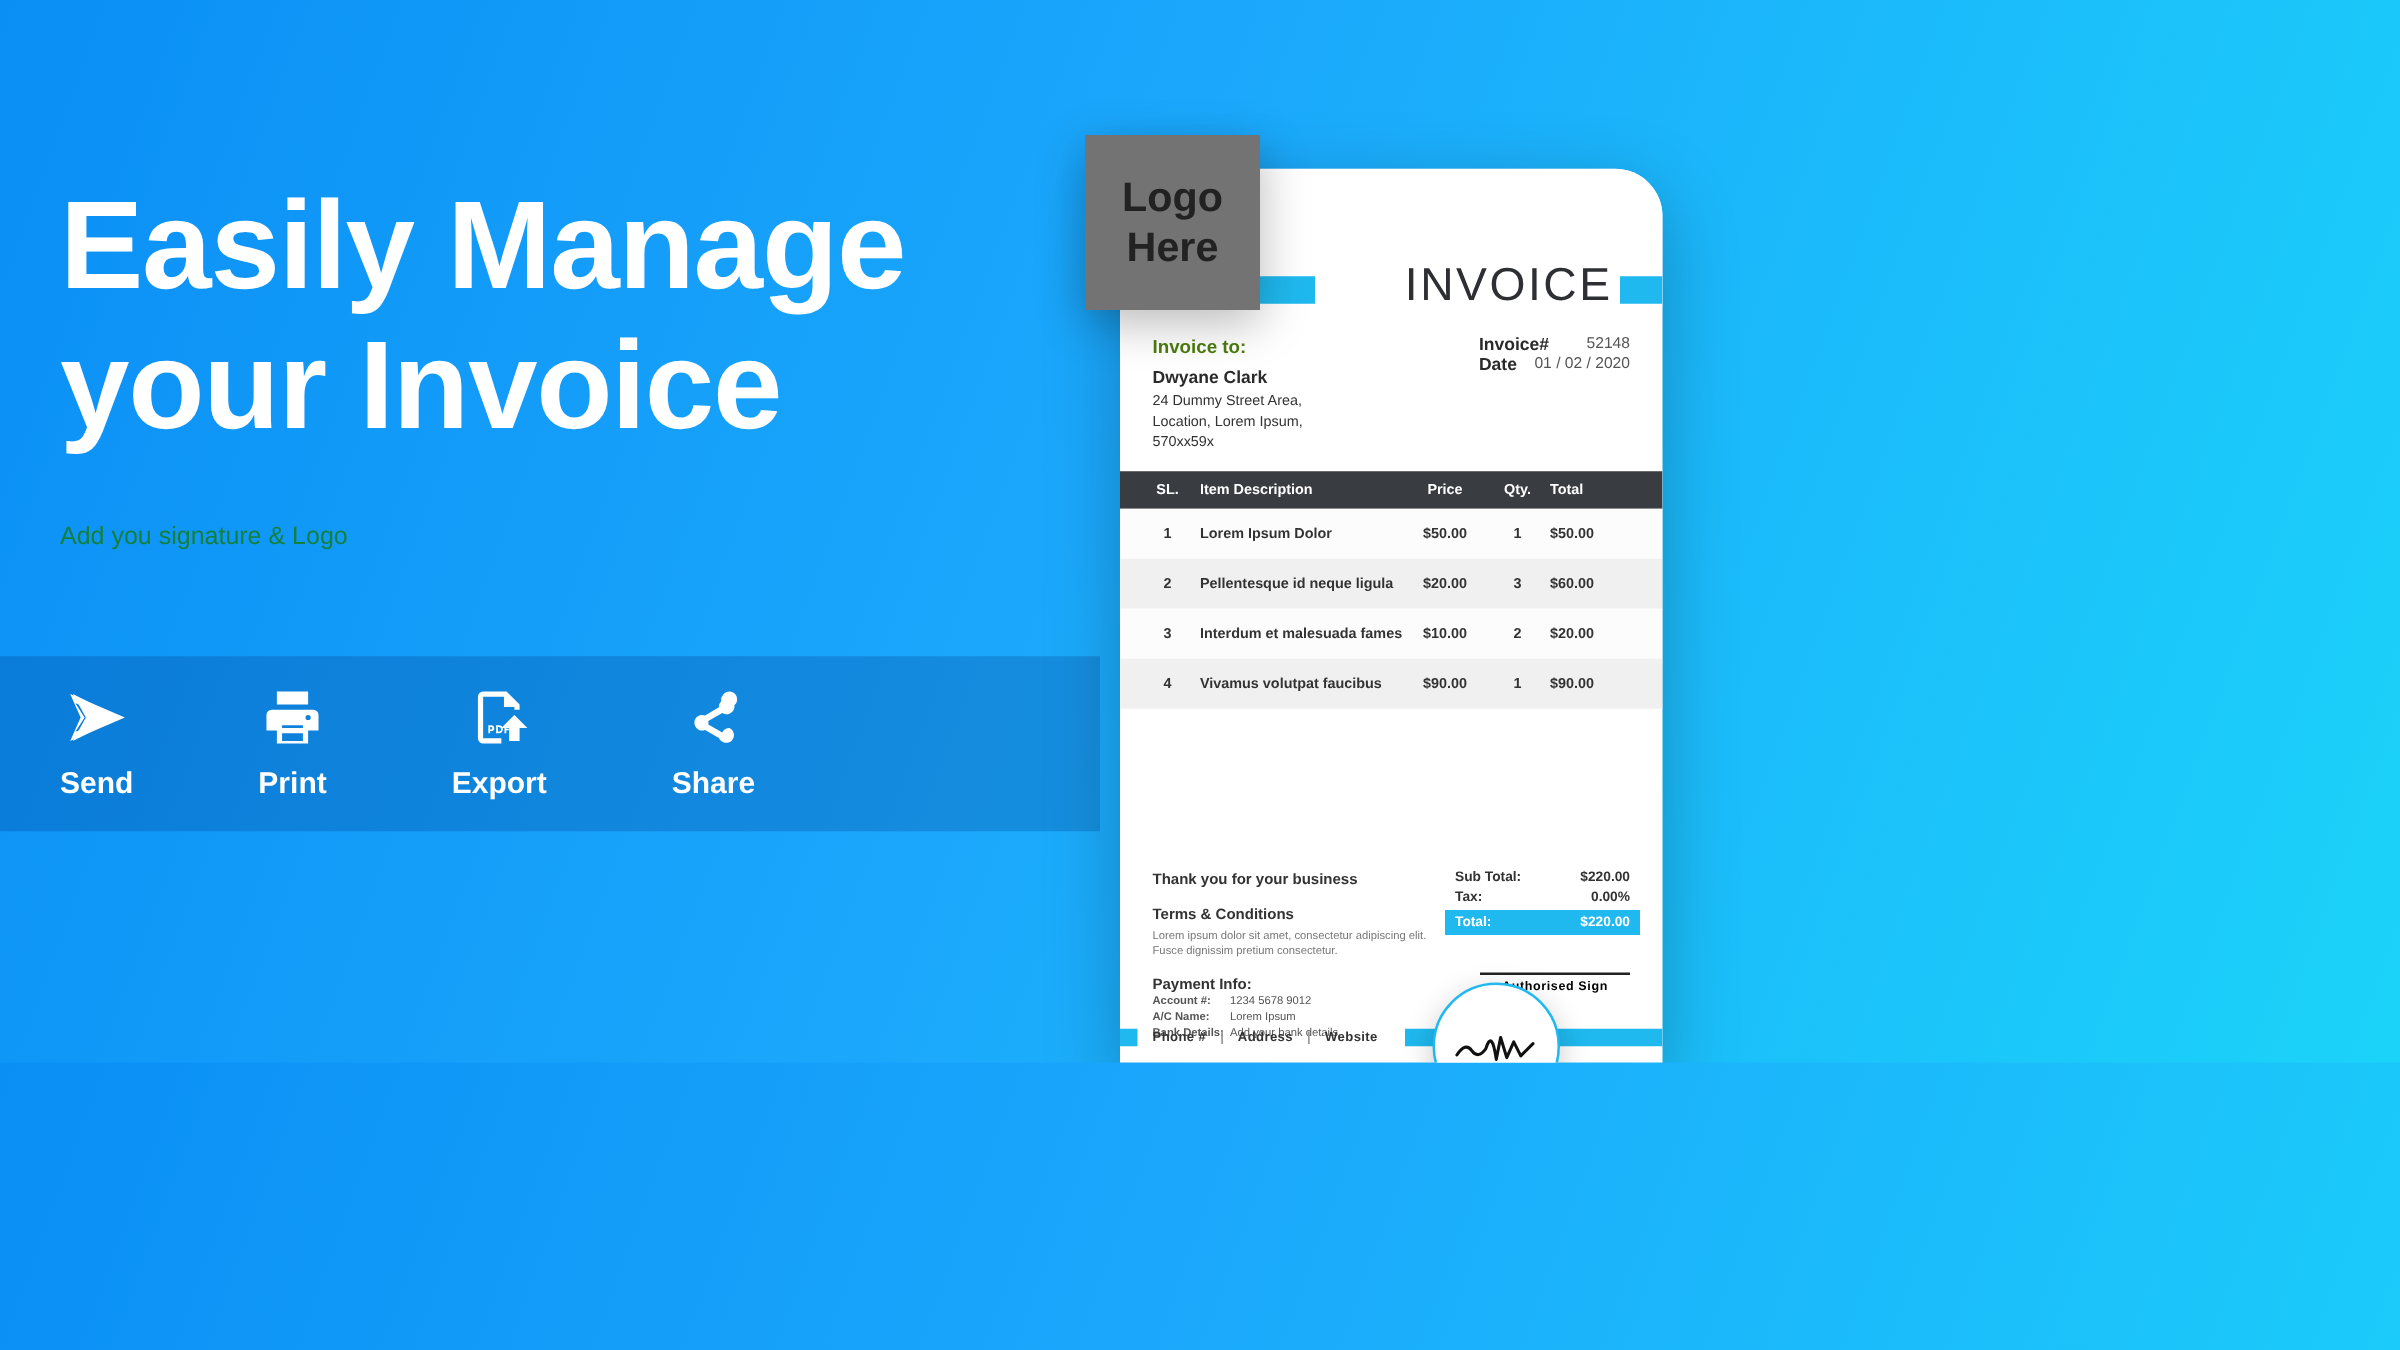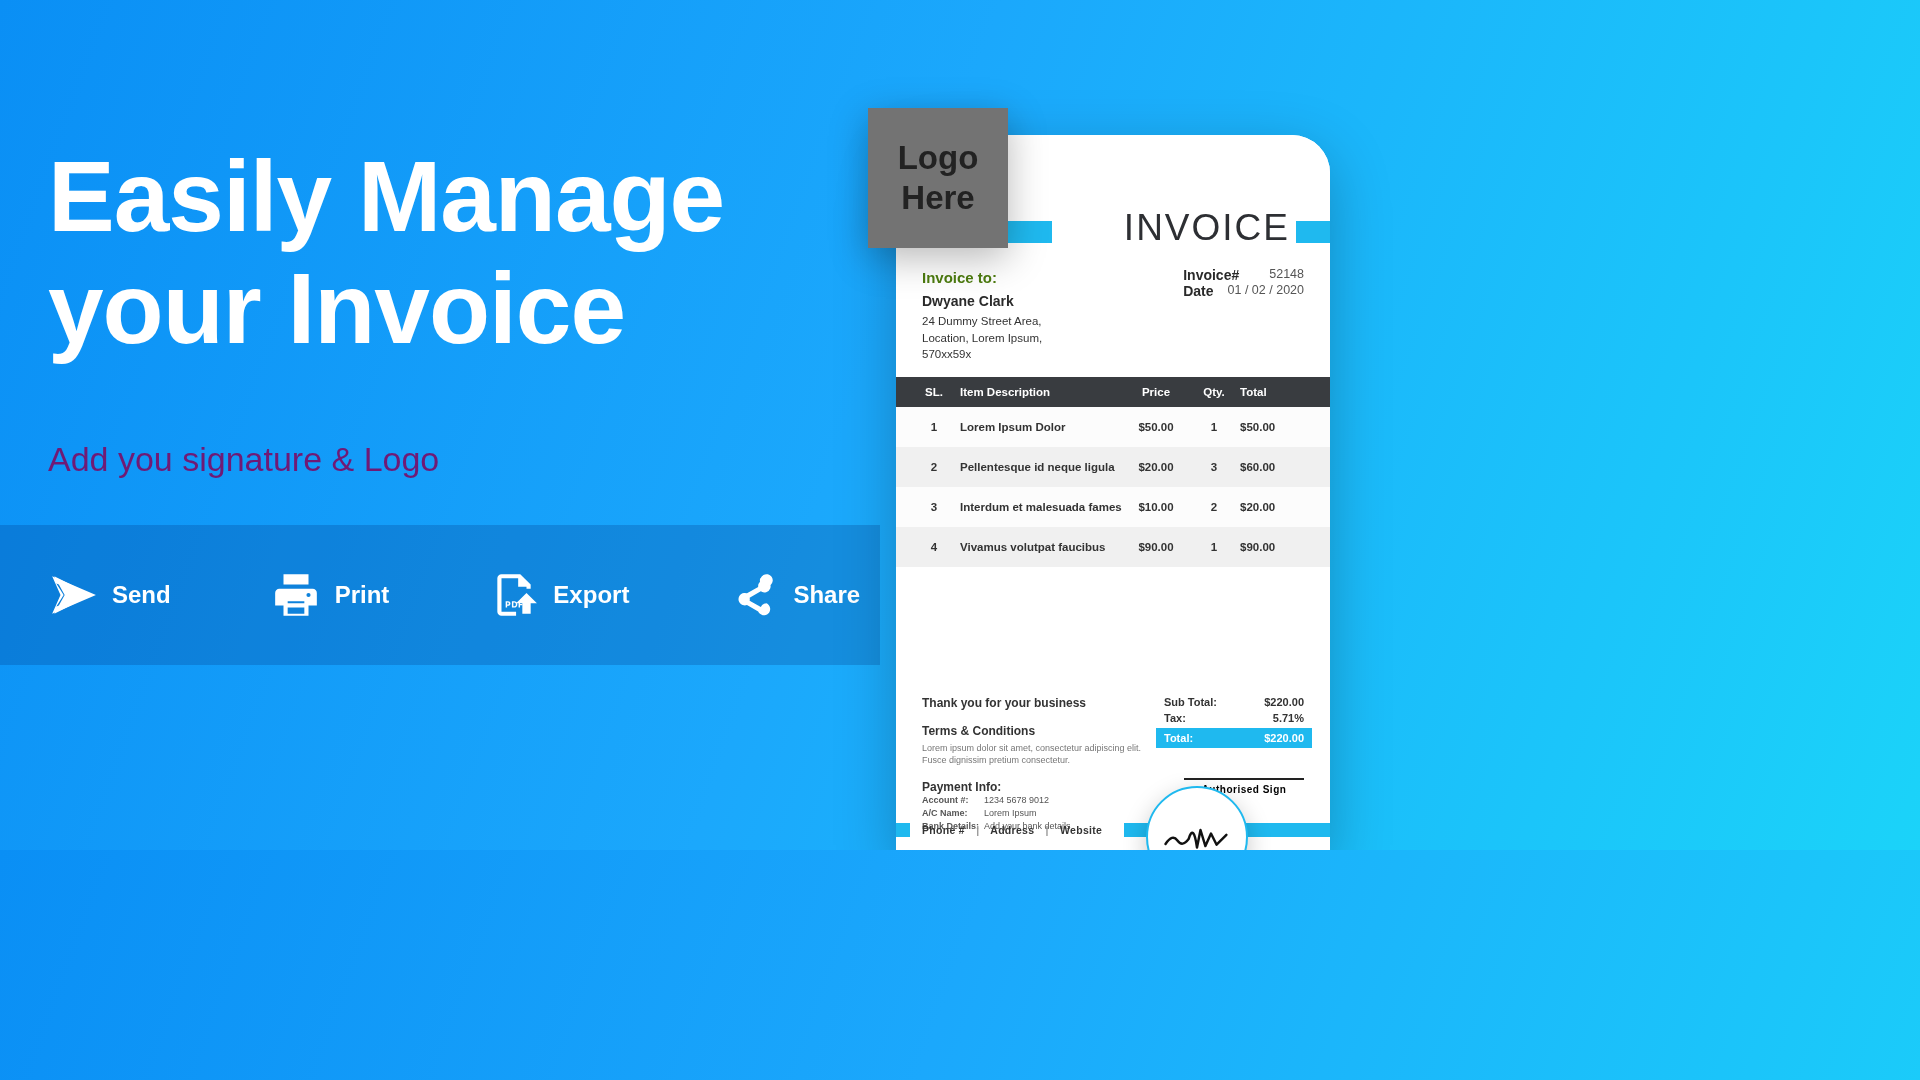--- a/index.html
+++ b/index.html
@@ -19,40 +19,40 @@
     padding: 140px 48px 0 48px;
   }
   .headline {
     color: #ffffff;
     font-size: 100px;
     font-weight: 800;
     line-height: 1.12;
     letter-spacing: -1px;
   }
   .subtitle {
-    margin-top: 76px;
-    color: #701a75;
-    font-size: 34px;
+    margin-top: 54px;
+    color: #15803d;
+    font-size: 20px;
     font-weight: 400;
   }
   .action-bar {
     position: absolute;
     left: 0;
     top: 525px;
     width: 880px;
     height: 140px;
     background: rgba(0, 40, 120, 0.22);
     display: flex;
     align-items: center;
     padding-left: 48px;
     gap: 100px;
   }
   .action-item {
     display: flex;
-    flex-direction: row;
+    flex-direction: column;
     align-items: center;
     gap: 14px;
     color: #ffffff;
   }
   .action-item svg { width: 50px; height: 50px; fill: #ffffff; }
   .action-label {
     font-size: 24px;
     font-weight: 700;
   }
 
@@ -350,21 +350,21 @@
       <div class="pr"><b>A/C Name:</b><span>Lorem Ipsum</span></div>
       <div class="pr"><b>Bank Details:</b><span>Add your bank details</span></div>
     </div>
     <div class="br">
       <div class="srow">
           <span>Sub Total:</span>
           <span>$220.00</span>
         </div>
       <div class="srow">
           <span>Tax:</span>
-          <span>5.71%</span>
+          <span>0.00%</span>
         </div>
       <div class="total-bar">
           <span>Total:</span>
           <span>$220.00</span>
         </div>
     </div>
   </div>
 
   <div class="auth-line">Authorised Sign</div>
 

